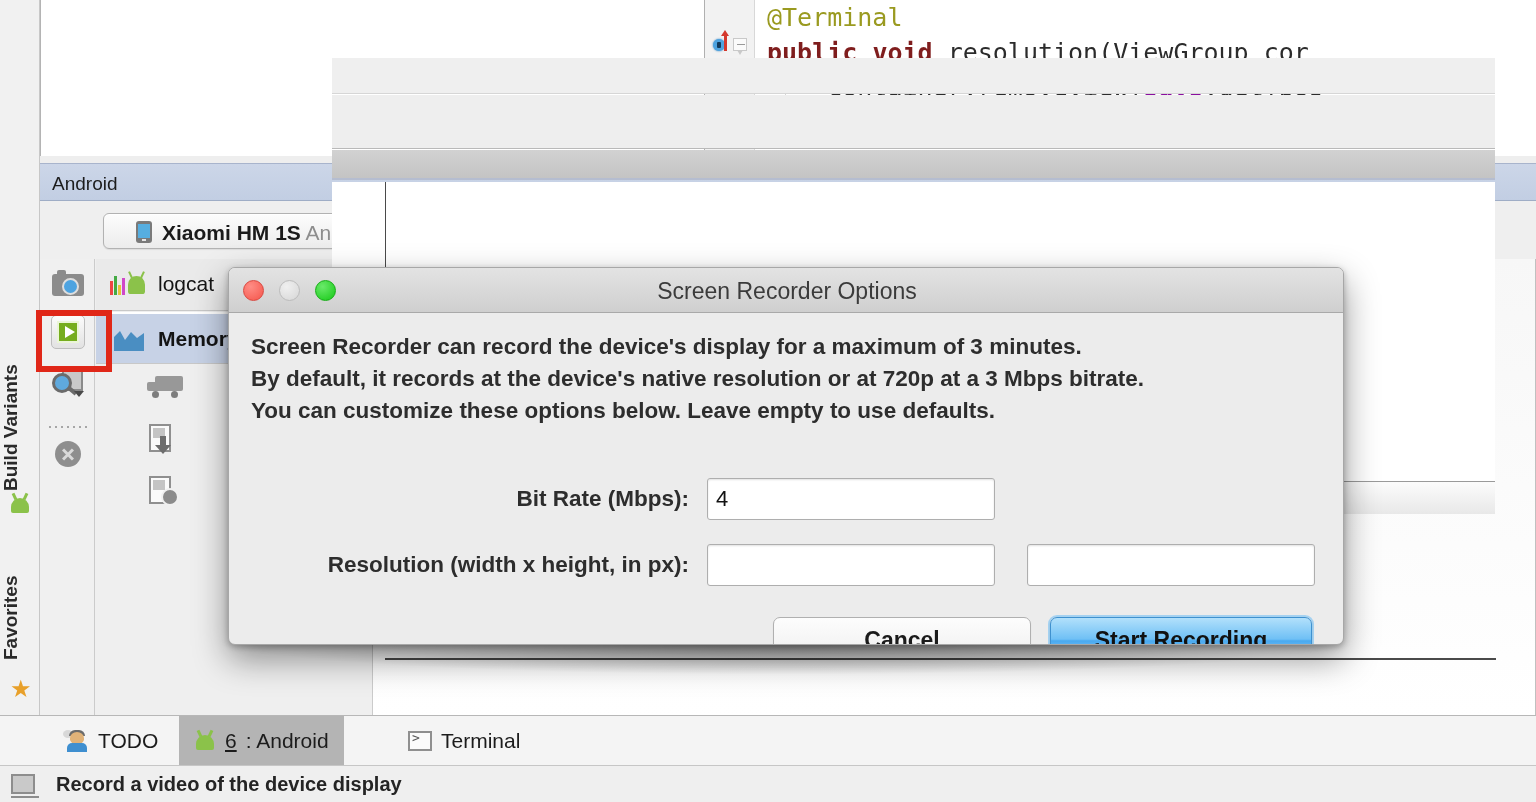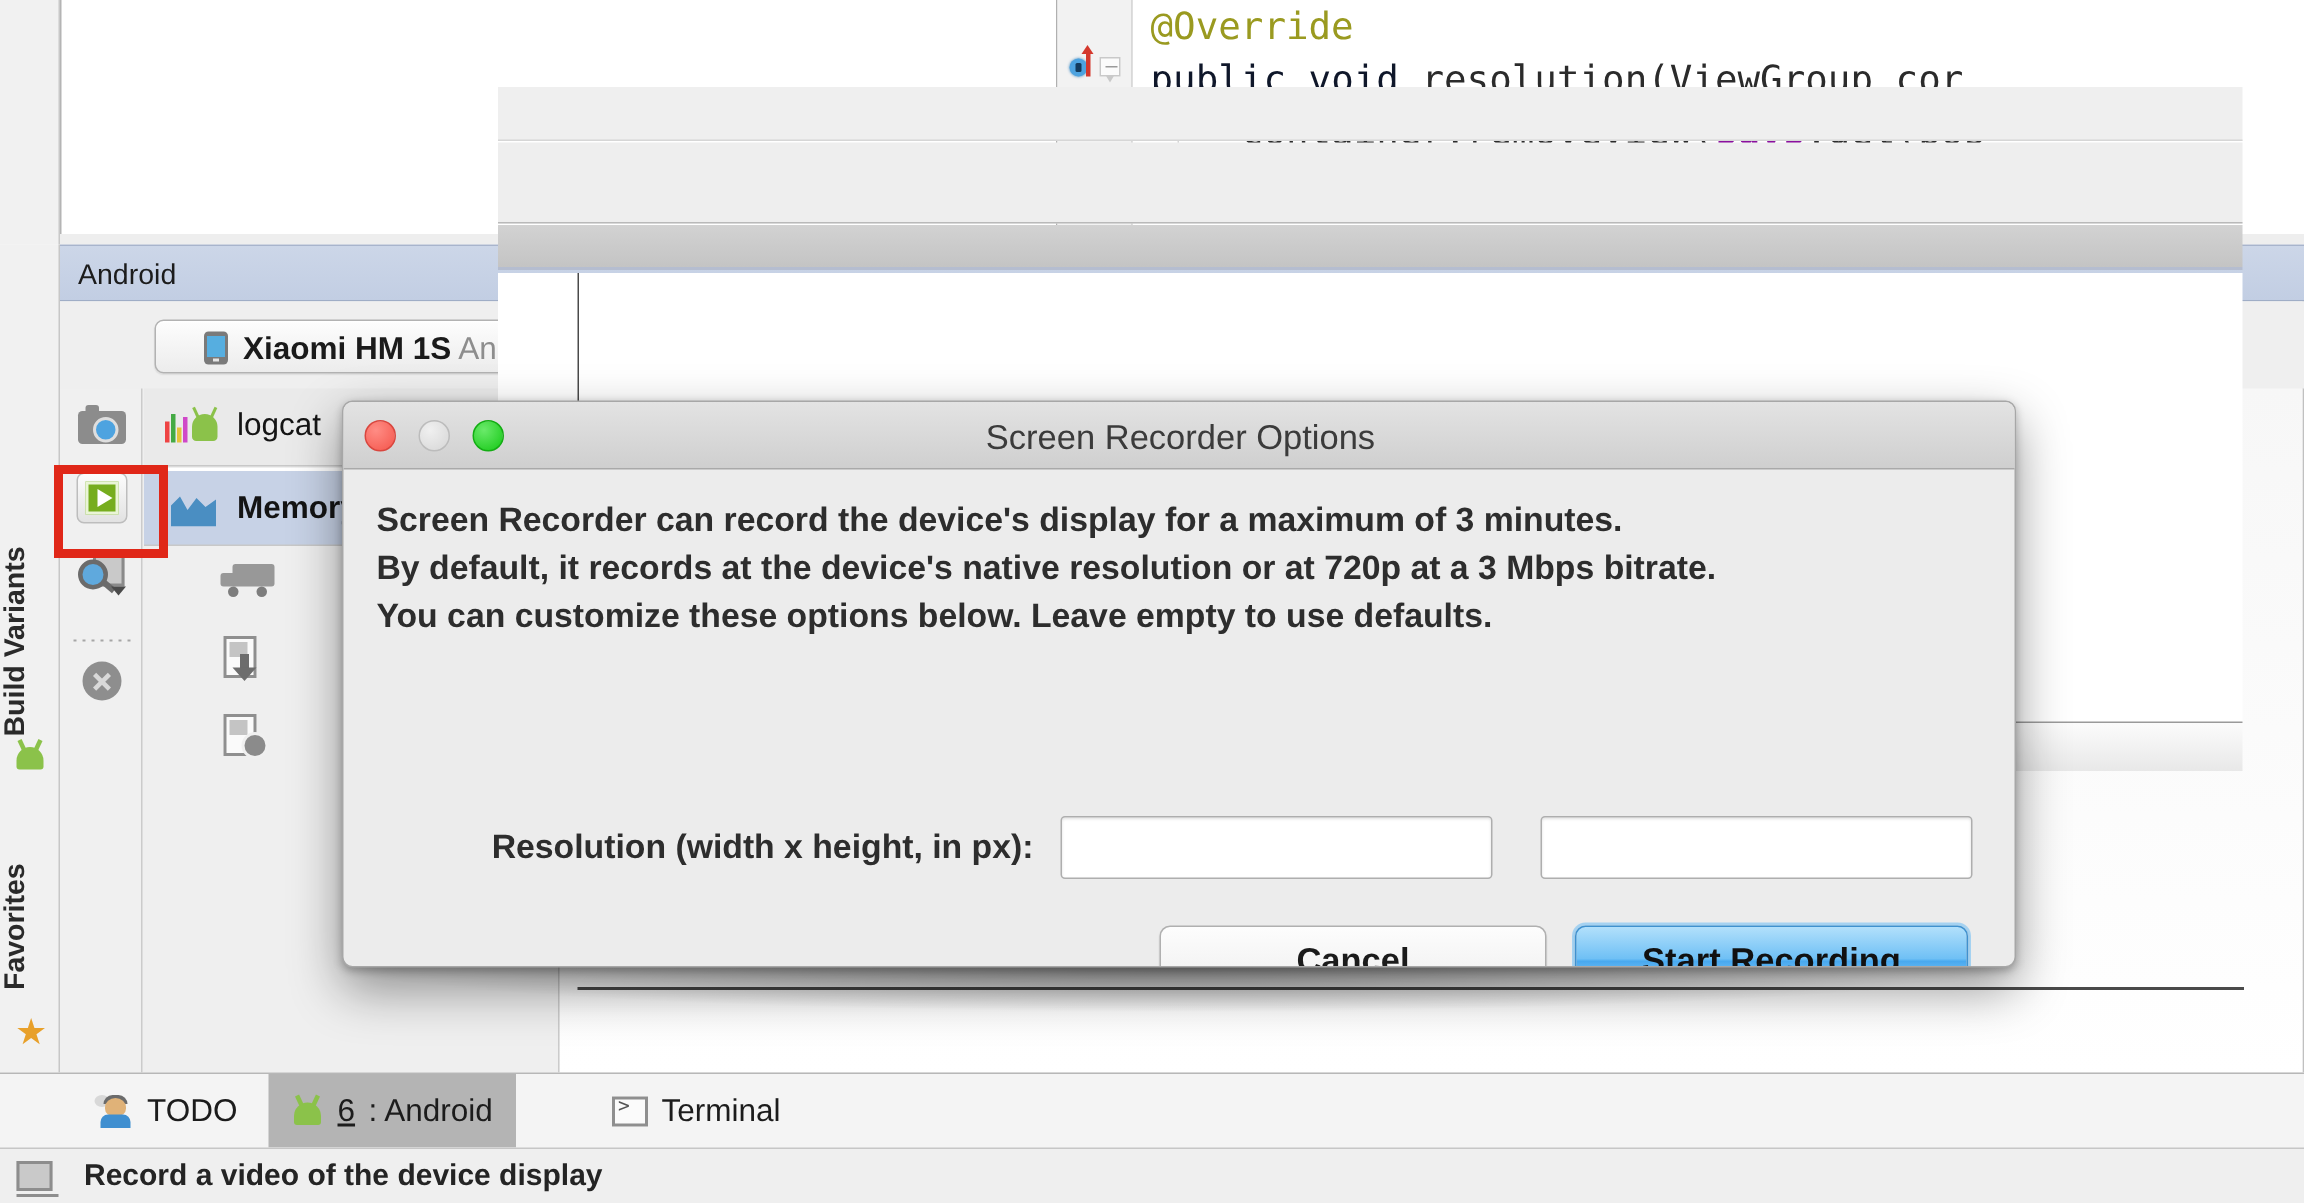--- a/index.html
+++ b/index.html
@@ -78,21 +78,21 @@
     position: absolute; left: 713px; top: 0; width: 1px; height: 155px;
     background: #d8d8d8;
   }
   .code {
     position: absolute; left: 726px; top: 0;
     font-family: "DejaVu Sans Mono", monospace;
     font-size: 25px; line-height: 35px; white-space: pre;
     color: #2b2b2b;
   }
   .code .anno { color: #9a9a20; }
-  .code .kw { color: #0f172a; font-weight: normal; }
+  .code .kw { color: #7f1d1d; font-weight: bold; }
   .code .fld { color: #8a0f9e; font-weight: bold; }
   .code-indent-guide {
     position: absolute; left: 744px; top: 68px; width: 1px; height: 50px;
     background: #d5d5d5;
   }
 
   
   .android-header {
     position: absolute; left: 40px; top: 163px; width: 1496px; height: 38px;
     background: linear-gradient(#ccd6e8, #c2cee3);
@@ -526,21 +526,21 @@
           <div class="box"></div>
             <div class="tail"></div>
         </div>
         <div class="fold-marker up" style="left:28px; top:108px;">
           <div class="box"></div>
             <div class="tail"></div>
         </div>
       </div>
       <div class="gutter-line"></div>
       <div class="code-indent-guide"></div>
-      <div class="code"><span class="anno">@Override</span>
+      <div class="code"><span class="anno">@Terminal</span>
 <span class="kw">public</span> <span class="kw">void</span><span> resolution(ViewGroup cor</span>
 <span>    container.removeView(</span><span class="fld">sdvs</span><span>.get(pos</span>
 <span>}</span></div>
     </div>
   </div>
 
   <div class="android-header">
     <div class="title">Android</div>
   </div>
 
@@ -698,20 +698,24 @@
       <div class="dlg-title">Screen Recorder Options</div>
     </div>
 
     <div class="dlg-body">
       <div class="dlg-desc">
         <div>Screen Recorder can record the device's display for a maximum of 3 minutes.</div>
         <div>By default, it records at the device's native resolution or at 720p at a 3 Mbps bitrate.</div>
         <div>You can customize these options below. Leave empty to use defaults.</div>
       </div>
 
+      <div class="field-row bitrate">
+        <div class="field-label">Bit Rate (Mbps):</div>
+        <input class="field-input a" type="text" value="4" style="">
+      </div>
 
       <div class="field-row resolution">
         <div class="field-label">Resolution (width x height, in px):</div>
         <input class="field-input a" type="text" value="" style="">
         <input class="field-input b" type="text" value="" style="">
       </div>
 
       <div class="dlg-buttons">
         <button class="btn btn-cancel">Cancel</button>
         <button class="btn btn-start">Start Recording</button>

